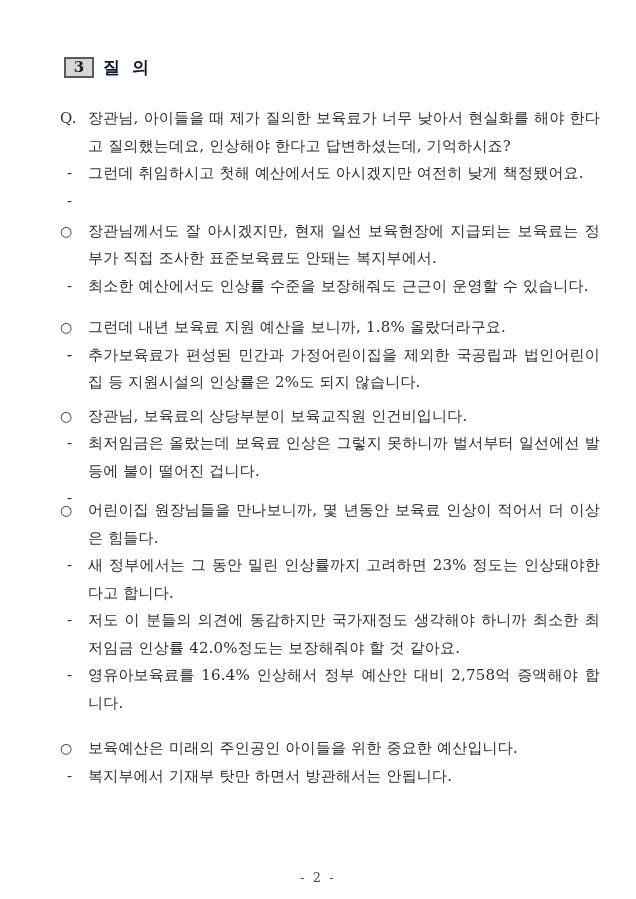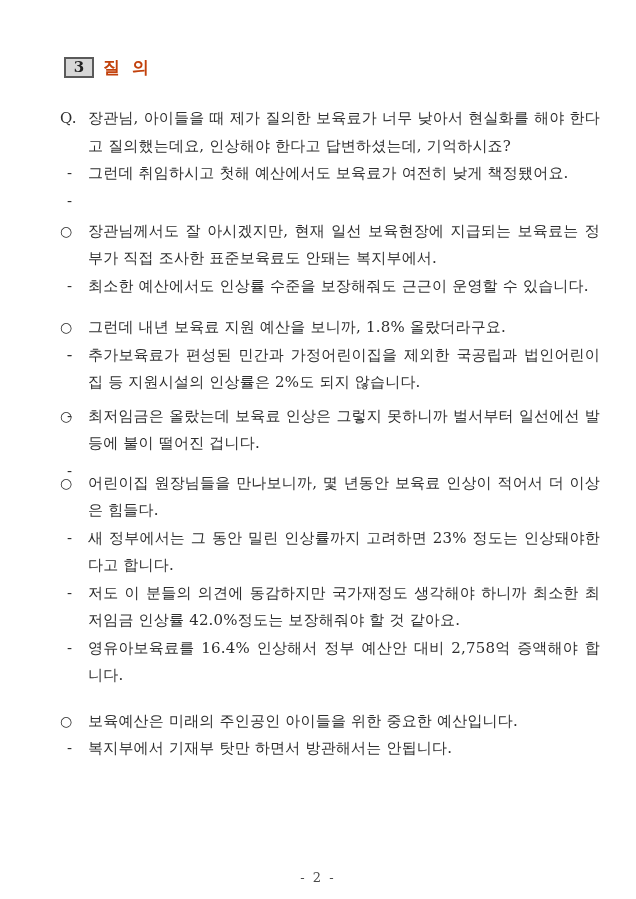--- a/index.html
+++ b/index.html
@@ -35,21 +35,21 @@
     font-weight: bold;
     font-size: 15px;
     color: #222;
     margin-right: 9px;
     line-height: 1;
   }
   .doc-title {
     font-weight: bold;
     font-size: 17px;
     letter-spacing: 3px;
-    color: #c2410c;
+    color: #0f172a;
   }
   
   .block { margin-bottom: 14px; }
   .mb30 { margin-bottom: 30px; }
   .mb14 { margin-bottom: 14px; }
   .mb6  { margin-bottom: 6px; }
   .mb12 { margin-bottom: 12px; }
   .mb18 { margin-bottom: 18px; }
   .mb0  { margin-bottom: 0; }
   .para {
@@ -92,21 +92,21 @@
       <span class="doc-title">질 의</span>
     </div>
 
     <section class="block mb30">
       <p class="para main">
         <span class="marker">Q.</span>
         <span>장관님, 아이들을 때 제가 질의한 보육료가 너무 낮아서 현실화를 해야 한다고 질의했는데요, 인상해야 한다고 답변하셨는데, 기억하시죠?</span>
       </p>
       <p class="para sub">
         <span class="marker">-</span>
-        <span>그런데 취임하시고 첫해 예산에서도 보육료가 여전히 낮게 책정됐어요.</span>
+        <span>그런데 취임하시고 첫해 예산에서도 아시겠지만 여전히 낮게 책정됐어요.</span>
       </p>
       <p class="para sub">
         <span class="marker">-</span>
       </p>
     </section>
 
     <section class="block mb14">
       <p class="para main">
         <span class="marker circle">○</span>
         <span>장관님께서도 잘 아시겠지만, 현재 일선 보육현장에 지급되는 보육료는 정부가 직접 조사한 표준보육료도 안돼는 복지부에서.</span>
@@ -127,20 +127,21 @@
       </p>
       <p class="para sub">
         <span class="marker">-</span>
         <span>추가보육료가 편성된 민간과 가정어린이집을 제외한 국공립과 법인어린이집 등 지원시설의 인상률은 2%도 되지 않습니다.</span>
       </p>
     </section>
 
     <section class="block mb12">
       <p class="para main">
         <span class="marker circle">○</span>
+        <span>장관님, 보육료의 상당부분이 보육교직원 인건비입니다.</span>
       </p>
       <p class="para sub">
         <span class="marker">-</span>
         <span>최저임금은 올랐는데 보육료 인상은 그렇지 못하니까 벌서부터 일선에선 발등에 불이 떨어진 겁니다.</span>
       </p>
       <p class="para sub">
         <span class="marker">-</span>
       </p>
     </section>
 

